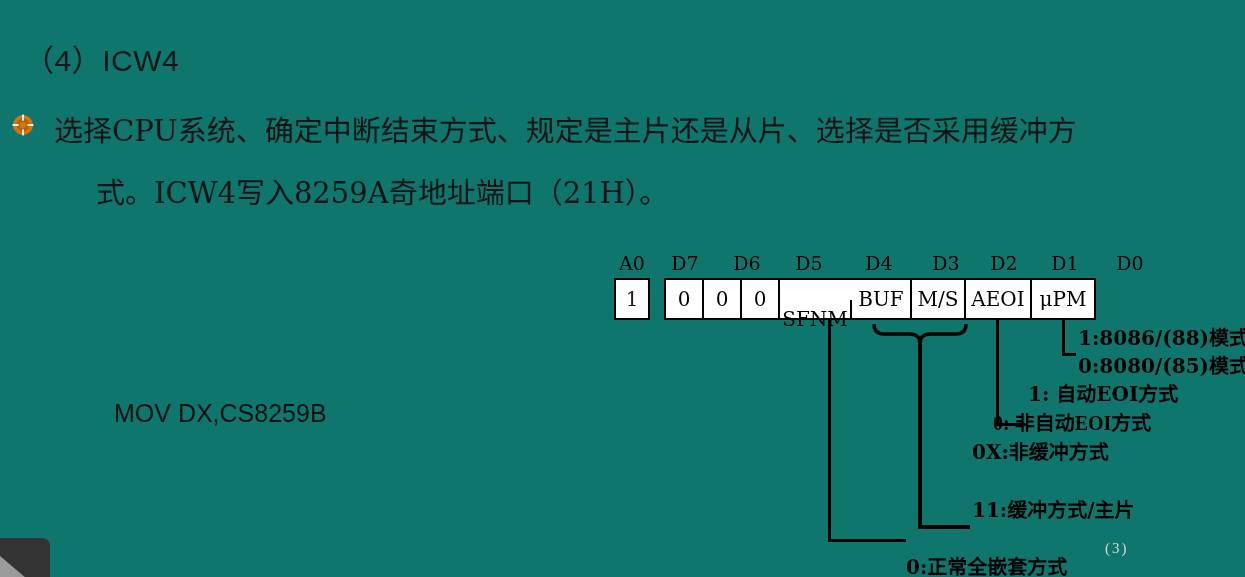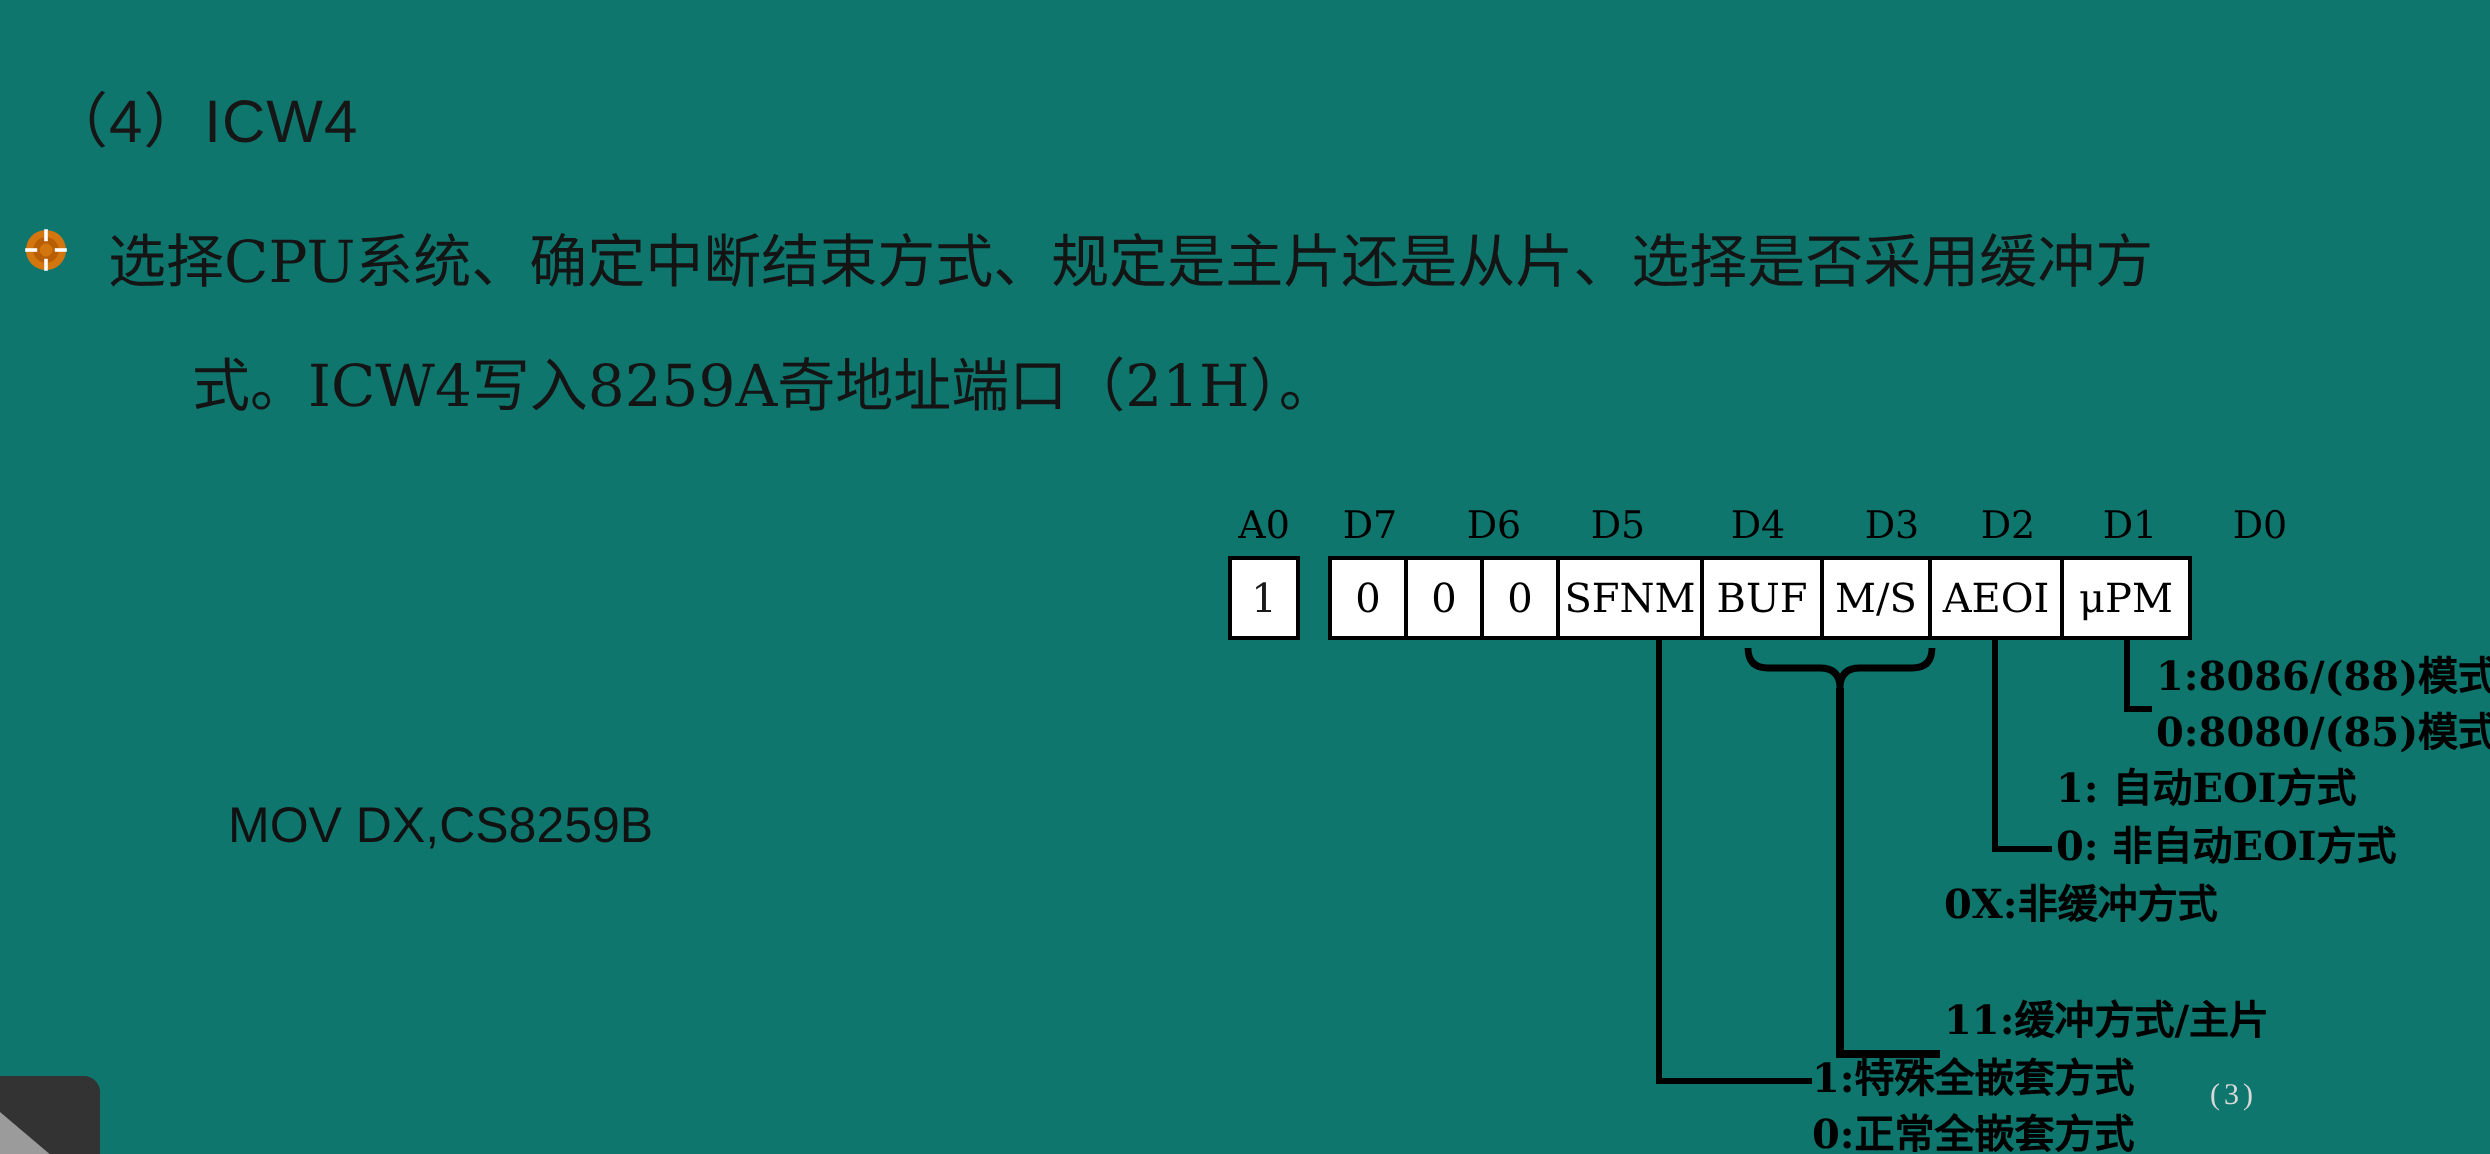--- a/index.html
+++ b/index.html
@@ -219,21 +219,21 @@
     <div class="blabel" style="left:378px; width:52px;">D2</div>
     <div class="blabel" style="left:432px; width:66px;">D1</div>
     <div class="blabel" style="left:500px; width:60px;">D0</div>
 
     <div class="a0box">1</div>
 
     <div class="bittable">
       <div class="bitcell" style="width:38px;">0</div>
       <div class="bitcell" style="width:38px;">0</div>
       <div class="bitcell" style="width:38px;">0</div>
-      <div class="bitcell" style="width:72px;">SFNM</div>
+      <div class="bitcell" style="width:72px;margin-top:20px;">SFNM</div>
       <div class="bitcell" style="width:60px;">BUF</div>
       <div class="bitcell" style="width:54px;">M/S</div>
       <div class="bitcell" style="width:66px;">AEOI</div>
       <div class="bitcell" style="width:62px;">μPM</div>
 
     </div>
 
     <div class="ln-v" style="left:462px; top:80px;  height:36px;"></div>
     <div class="ln-h" style="left:462px; top:113px; width:14px;"></div>
 
@@ -247,26 +247,25 @@
     <div class="ln-v" style="left:318px; top:104px; width:4px; height:184px;"></div>
     <div class="ln-h" style="left:318px; top:285px; width:52px; height:4px;"></div>
 
     <div class="ln-v" style="left:228px; top:80px;  height:222px;"></div>
     <div class="ln-h" style="left:228px; top:299px; width:78px;"></div>
 
     <div class="anno" style="left:478px; top:82px;">1:8086/(88)模式</div>
     <div class="anno" style="left:478px; top:110px;">0:8080/(85)模式</div>
 
     <div class="anno" style="left:428px; top:138px;">1: 自动EOI方式</div>
-    <div class="anno" style="left:428px; top:167px;">0: 非自动EOI方式</div>
+    <div class="anno" style="left:393px; top:167px;font-family:Liberation Serif, serif;">0: 非自动EOI方式</div>
 
     <div class="anno" style="left:372px; top:196px;">0X:非缓冲方式</div>
     <div class="anno" style="left:372px; top:254px;">11:缓冲方式/主片</div>
 
-    <div class="anno" style="left:306px; top:283px;">1:特殊全嵌套方式</div>
     <div class="anno" style="left:306px; top:311px;">0:正常全嵌套方式</div>
 
   </div>
 
   <div class="watermark">(3)</div>
 
   <div class="corner-chip"></div>
 
 </div>
 

